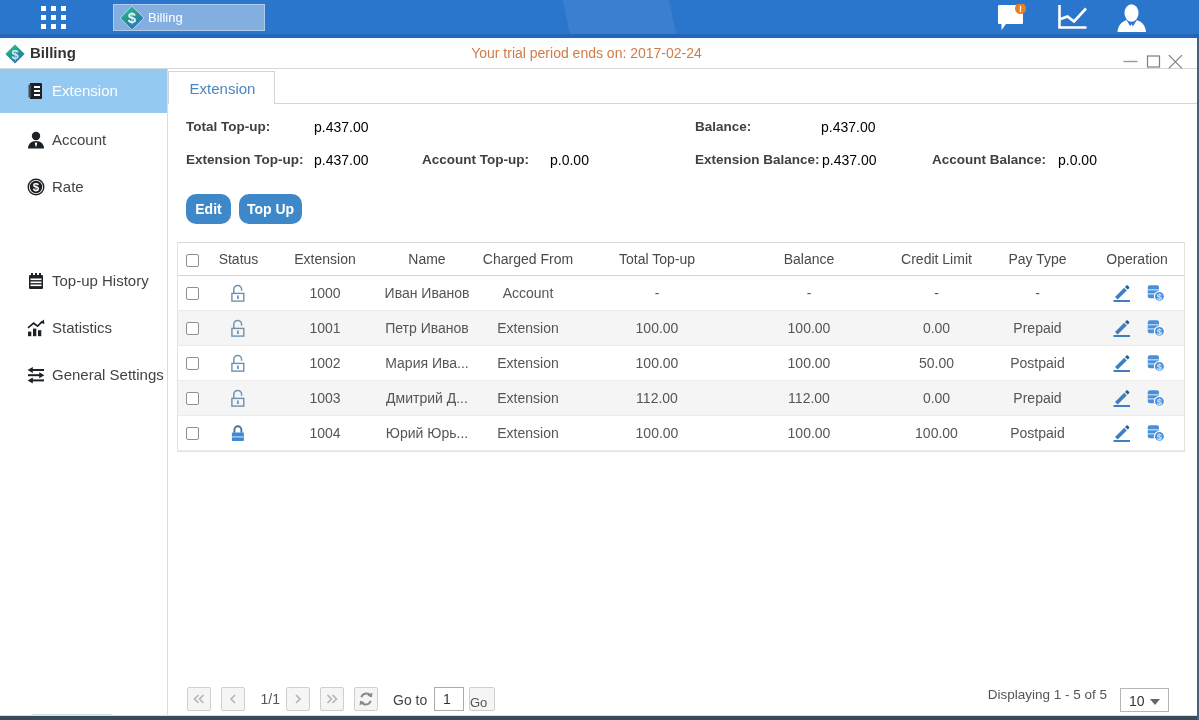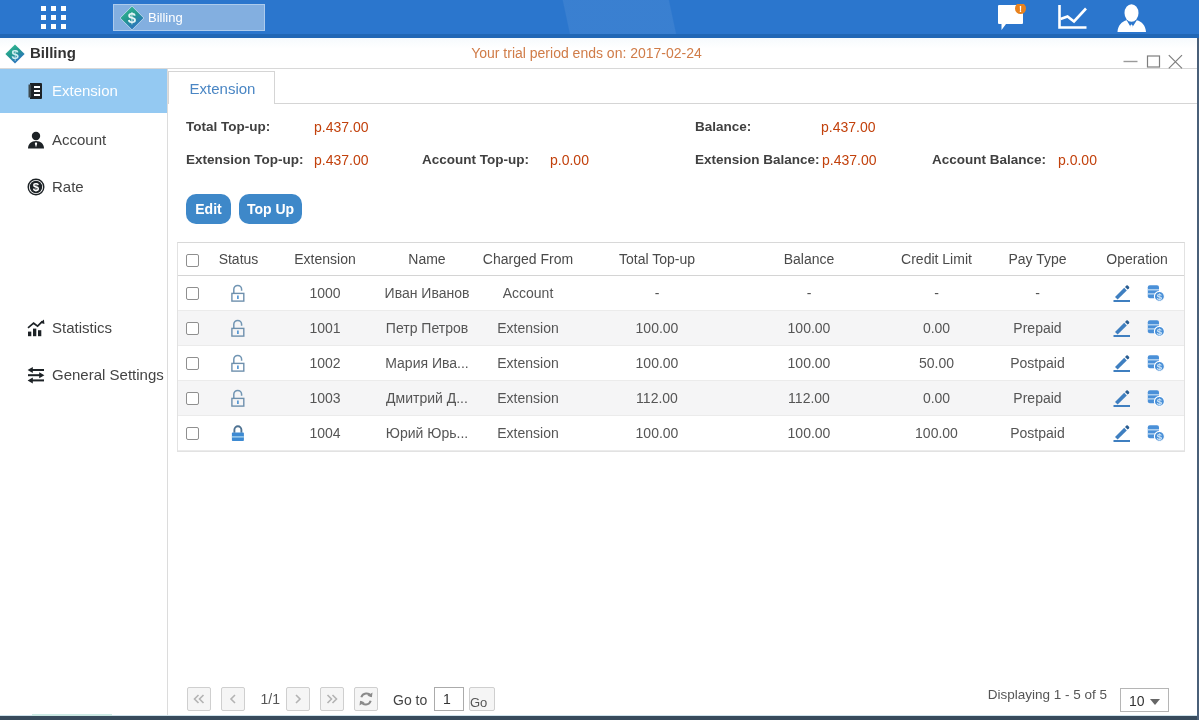--- a/index.html
+++ b/index.html
@@ -27,21 +27,21 @@
 .sitem .lbl { position:absolute; left:52px; top:50%; margin-top:-9px; line-height:18px; }
 .sitem.active { background:#94c9f2; color:#fdfeff; height:44px; }
 
 
 #main { left:168px; top:69px; width:1031px; height:646px; background:#fff; }
 #tabbar { position:absolute; left:0; top:0; width:1031px; height:35px; border-bottom:1px solid #d5d5d5; }
 #activetab { position:absolute; left:0; top:2px; width:107px; height:33px; background:#fff; border:1px solid #d5d5d5; border-bottom:none; }
 #activetab span { position:absolute; left:0; width:107px; text-align:center; top:8px; font-size:15px; color:#4a86c4; }
 
 .blabel { position:absolute; font-size:13.5px; font-weight:bold; color:#404040; }
-.bval { position:absolute; font-size:14px; color:#c2410c;text-align:center; }
+.bval { position:absolute; font-size:14px; color:#000000;text-align:center; }
 
 .btn { position:absolute; background:#3e88c9; color:#fff; font-size:14px; font-weight:bold; text-align:center; line-height:30px;border-radius:10px; }
 
 
 #grid { position:absolute; left:9px; top:173px; width:1008px; border:1px solid #e2e2e2; border-top:1px solid #d8d8d8; }
 table { border-collapse:collapse; width:1006px; table-layout:fixed; }
 th { height:32px; font-size:14px; font-weight:normal; color:#4a4a4a; border-bottom:1px solid #d4d4d4; background:#fff;margin-top:10px; }
 td svg { vertical-align:middle; } td { height:35px; font-size:14px; color:#555; text-align:center; border-bottom:1px solid #ebebeb; }
 tr.alt td { background:#f5f5f6; }
 .cb { width:13px; height:13px; border:1px solid #8f8f8f; border-radius:2px; background:#fff; display:inline-block; vertical-align:middle; }
@@ -153,20 +153,32 @@
         </svg>
       <span class="lbl">Account</span>
     </div>
     <div class="sitem" style="top:94px">
       <svg class="ic" viewBox="0 0 18 18">
           <circle cx="9" cy="9" r="7.8" fill="none" stroke="#1d2226" stroke-width="1.4"></circle>
           <circle cx="9" cy="9" r="6.2" fill="#1d2226"></circle>
           <text x="9" y="13.2" text-anchor="middle" font-family="Liberation Sans" font-size="11.5" font-weight="bold" fill="#fff">$</text>
         </svg>
       <span class="lbl">Rate</span>
+    </div>
+    <div class="sitem" style="top:188px">
+      <svg class="ic" viewBox="0 0 18 18">
+          <rect x="2" y="3" width="14" height="14" rx="1" fill="#1d2226"></rect>
+          <rect x="4" y="1" width="2" height="3.5" fill="#1d2226"></rect>
+          <rect x="8" y="1" width="2" height="3.5" fill="#1d2226"></rect>
+          <rect x="12" y="1" width="2" height="3.5" fill="#1d2226"></rect>
+          <rect x="3.5" y="6.5" width="11" height="1.6" fill="#fff"></rect>
+          <rect x="3.5" y="9.5" width="11" height="1.6" fill="#fff"></rect>
+          <rect x="3.5" y="12.5" width="11" height="1.6" fill="#fff"></rect>
+        </svg>
+      <span class="lbl">Top-up History</span>
     </div>
     <div class="sitem" style="top:235px">
       <svg class="ic" viewBox="0 0 18 18">
           <rect x="1" y="12.6" width="3.3" height="4.6" fill="#1d2226"></rect>
           <rect x="6" y="9.6" width="3.3" height="7.6" fill="#1d2226"></rect>
           <rect x="11" y="11.2" width="3.3" height="6" fill="#1d2226"></rect>
           <path d="M1 8.8 l5.6-4.6 l4 3 l4.8-4.8" fill="none" stroke="#1d2226" stroke-width="1.7"></path>
           <path d="M16.9 0.6 l0.5 4.4 l-4.2-1.2 z" fill="#1d2226"></path>
         </svg>
       <span class="lbl">Statistics</span>
@@ -265,21 +277,21 @@
           </td>
         </tr>
         <tr class="alt">
           <td style="text-align:left;padding-left:8px"><span class="cb"></span></td>
           <td><svg width="18" height="18" viewBox="0 0 18 18" style="margin-right:2px">
                   <path d="M4.8 9.4 V5.3 a3.9 3.9 0 0 1 7.8 0 V6.8" fill="none" stroke="#7195b3" stroke-width="1.5"></path>
                   <rect x="2.9" y="9.4" width="11.9" height="7.7" fill="none" stroke="#6e90ad" stroke-width="1.4"></rect>
                   <line x1="8.9" y1="11.4" x2="8.9" y2="15.1" stroke="#4a90d0" stroke-width="1.6"></line>
                 </svg></td>
           <td>1001</td>
-              <td>Петр Петров</td>
+              <td>Петр Иванов</td>
               <td>Extension</td>
               <td>100.00</td>
               <td>100.00</td>
               <td>0.00</td>
               <td>Prepaid</td>
           <td>
             <svg width="18" height="18" viewBox="0 0 18 18" style="margin-left:4.5px;margin-right:12.5px">
                   <path d="M2 13 L11.2 3.8 l2.6 2.6 L4.6 15.6 z" fill="#3f7fc0"></path>
                   <path d="M12 3 l1.4-1.4 a1 1 0 0 1 1.4 0 l1.2 1.2 a1 1 0 0 1 0 1.4 L14.6 5.6 z" fill="#2a5e92"></path>
                   <rect x="0.5" y="16" width="16.5" height="2" fill="#3f7fc0"></rect>

